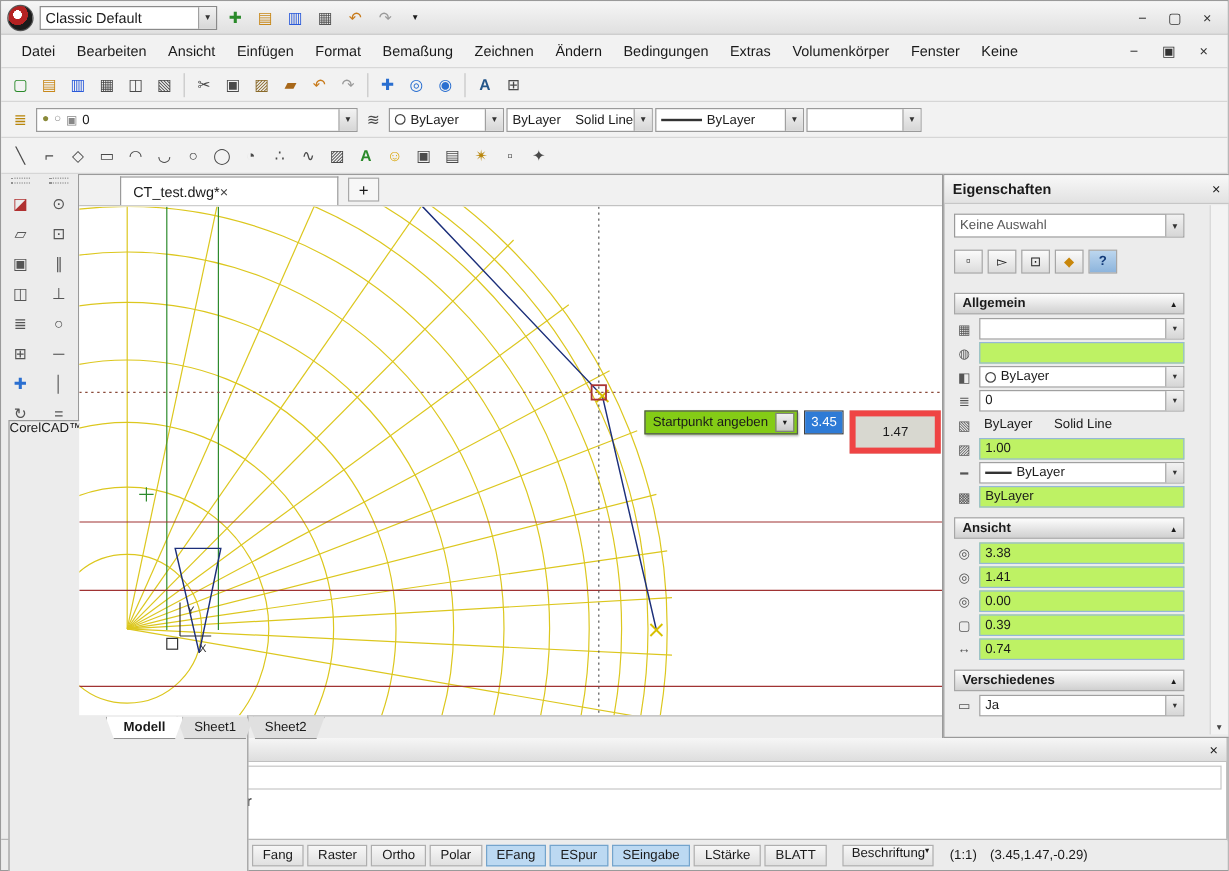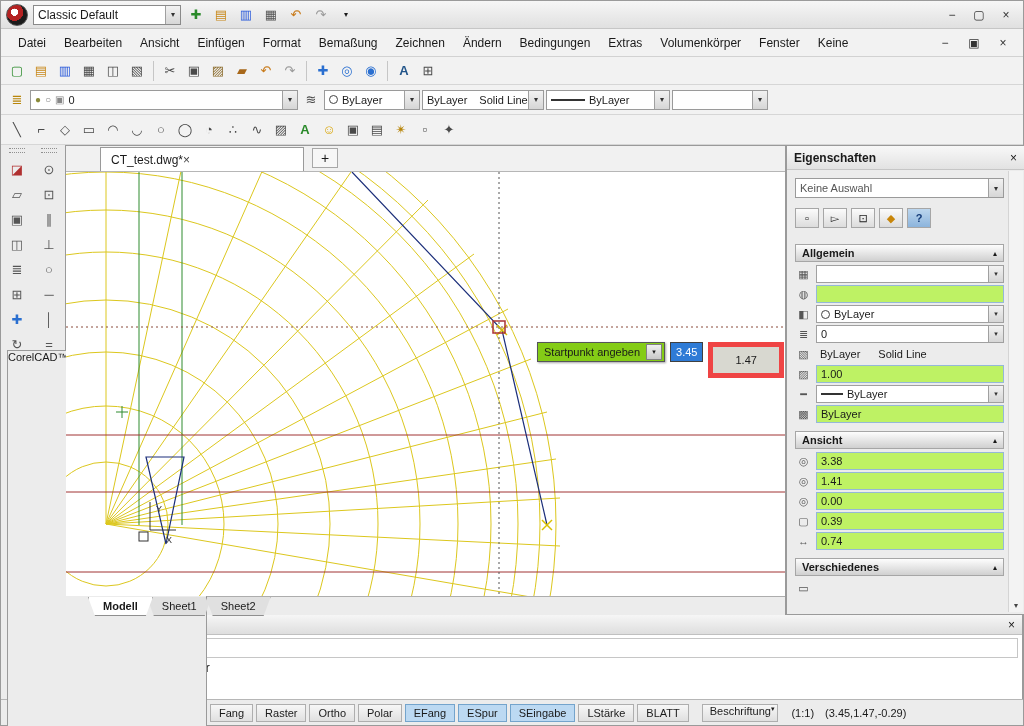--- a/index.html
+++ b/index.html
@@ -35,40 +35,40 @@
 .left-tools{width:64px;display:flex;background:#ececec;flex:none}
 .vcol{width:32px;display:flex;flex-direction:column;align-items:center;padding-top:3px}
 .grip{width:16px;height:5px;border-top:1px dotted #8f8f8f;border-bottom:1px dotted #8f8f8f;margin-bottom:4px}
 .vt{width:24px;height:24px;display:flex;align-items:center;justify-content:center;font-size:13px;color:#555;margin-bottom:1px}
 .vmore{margin-top:auto;color:#555;font-size:9px;line-height:8px;text-align:center;padding-bottom:5px}
 .right-stack{flex:1;display:flex;flex-direction:column;min-width:0}
 .upper{display:flex;height:470px;flex:none}
 
 .main{width:721px;display:flex;flex-direction:column;background:#fff;border:1px solid #9a9a9a;flex:none}
 .doc-tabs{height:26px;background:#f1f1f1;display:flex;align-items:flex-end;padding-left:34px;border-bottom:1px solid #b6b6b6;flex:none}
-.doc-tab{display:flex;align-items:center;justify-content:flex-start;width:204px;background:#fff;border:1px solid #9a9a9a;border-bottom:none;height:24px;padding:0 10px}
+.doc-tab{display:flex;align-items:center;justify-content:flex-start;width:182px;background:#fff;border:1px solid #9a9a9a;border-bottom:none;height:24px;padding:0 10px}
 .doc-tab .x{font-size:12px;color:#444}
 .new-tab{width:26px;height:20px;margin:0 0 3px 8px;border:1px solid #a8a8a8;background:#f7f7f7;display:flex;align-items:center;justify-content:center;font-size:14px}
 .canvas{position:relative;height:424px;background:#fff;overflow:hidden;flex:none}
 .sheet-tabs{height:20px;background:#ececec;border-top:1px solid #adadad;display:flex;align-items:stretch;padding-left:28px;font-size:11px;flex:none}
 .sheet-tab{padding:3px 14px 0;border:1px solid #8f8f8f;border-top:none;background:#e0e0e0;clip-path:polygon(0 0,100% 0,calc(100% - 7px) 100%,7px 100%);margin-left:-6px}
 .sheet-tab.active{background:#fff;font-weight:bold;z-index:1}
 
 .dyn{position:absolute;left:471px;top:170px;display:flex;align-items:flex-start;gap:5px;font-size:11px}
 .dyn .lab{display:flex;align-items:center;background:#84cc16;border:1px solid #55555a;box-shadow:1px 1px 2px rgba(0,0,0,.35);height:20px}
 .dyn .lab .lt{padding:0 6px}
 .dyn .dd{width:16px;height:16px;margin-right:2px;border:1px solid #808080;background:linear-gradient(#f0f0f0,#c8c8c8);display:flex;align-items:center;justify-content:center;font-size:7px}
 .dyn .vx{height:20px;border:1px solid #404040;background:#fff;display:flex;align-items:stretch}
 .dyn .vx .hl{background:#2e7bd6;color:#fff;padding:0 5px;display:flex;align-items:center}
 .dyn .vy{height:36px;border:5px solid #ef4444;background:#d8d8d0;display:flex;align-items:center;padding:0 22px}
 
 .props{width:239px;background:#ececec;border:1px solid #9a9a9a;border-left:1px solid #9a9a9a;display:flex;flex-direction:column;position:relative;flex:none}
 .props-title{height:24px;display:flex;align-items:center;padding:0 7px;font-weight:bold;border-bottom:1px solid #c6c6c6;background:linear-gradient(#f8f8f8,#e2e2e2);flex:none}
 .props-title .x{margin-left:auto;font-weight:normal}
-.props-body{flex:1;padding:8px 20px 4px 8px}
+.props-body{flex:1;padding:8px 37px 4px 8px}
 .sel-combo{height:20px;margin-bottom:10px}
 .pbtn-row{display:flex;gap:4px;margin-bottom:16px}
 .pbtn{width:24px;height:20px;border:1px solid #a6a6a6;background:linear-gradient(#fbfbfb,#dcdcdc);display:flex;align-items:center;justify-content:center;font-size:11px}
 .pbtn.help{background:linear-gradient(#bcd6ee,#8cb4dc);color:#123a78;font-weight:bold}
 .pbtn.paint{color:#c8860a}
 .sec-hdr{height:18px;display:flex;align-items:center;padding:0 6px;background:linear-gradient(#fdfdfd,#d0d0d0);border:1px solid #a6a6a6;font-weight:bold;font-size:11px;margin-top:7px;margin-bottom:2px}
 .sec-hdr .arr{margin-left:auto;font-size:8px;font-weight:normal}
 .prow{display:flex;align-items:center;height:20px;gap:4px}
 .picon{width:17px;text-align:center;font-size:11px;color:#555;flex:none}
 .pfield{flex:1;height:18px;display:flex;align-items:center;padding:0 4px;font-size:11px;gap:4px}
@@ -484,20 +484,24 @@
                   <span>0.74</span>
                 </div>
             </div>
 
             <div class="sec-hdr">
               <span>Verschiedenes</span>
               <span class="arr">▴</span>
             </div>
             <div class="prow">
               <span class="picon">▭</span>
+              <div class="pfield pcombo">
+                <span>Ja</span>
+                <span class="ca2">▾</span>
+              </div>
             </div>
           </div>
           <div class="pscroll">
             <span>▾</span>
           </div>
         </div>
       </div>
 
       <div class="cmd">
         <div class="cmd-title">

